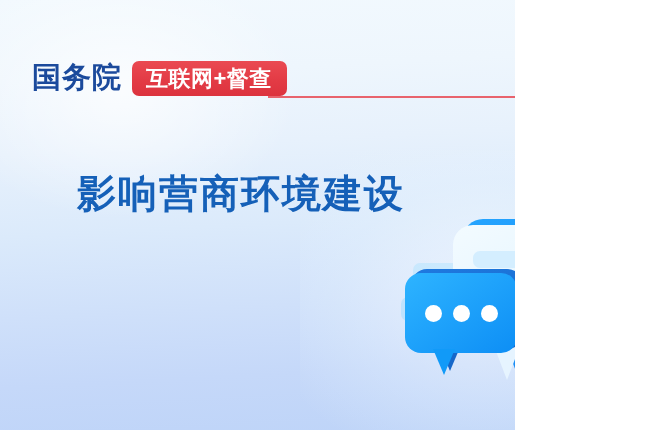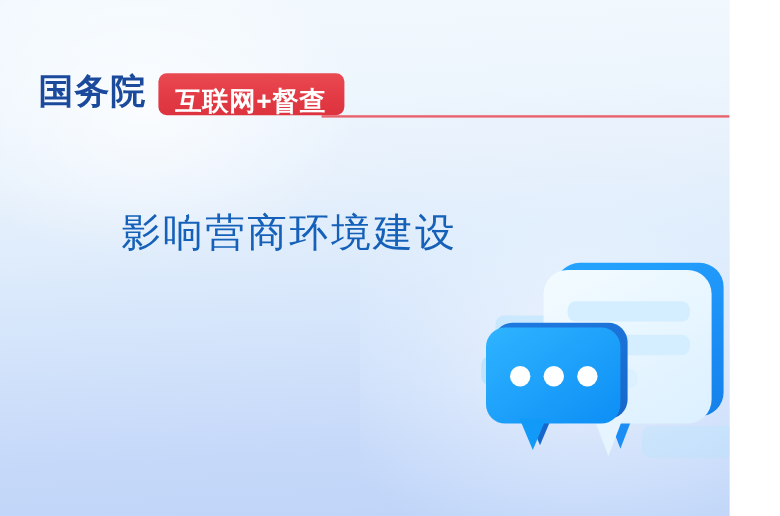--- a/index.html
+++ b/index.html
@@ -8,21 +8,21 @@
   }
   body {
     width: 650px;
     height: 430px;
     overflow: hidden;
     font-family: "Liberation Sans", "DejaVu Sans", sans-serif;
   }
 
   #poster {
     position: relative;
-    width: 608px;
+    width: 515px;
     height: 430px;
     background: linear-gradient(177deg,
         #f2f9fe 0%,
         #eef6fd 18%,
         #e7f1fc 34%,
         #dbeafb 52%,
         #cfe0fa 70%,
         #c5d8f9 85%,
         #bed4f8 100%);
     overflow: hidden;
@@ -74,21 +74,21 @@
   }
   .badge {
     position: absolute;
     left: 132px;
     top: 6px;
     height: 35px;
     padding: 0 15px 0 14px;
     border-radius: 7px;
     background: linear-gradient(180deg, #ea4a52 0%, #e33b45 55%, #dc333e 100%);
     display: flex;
-    align-items: flex-end;
+    align-items: center;
     box-sizing: border-box;
   }
   .badge-text {
     font-size: 22px;
     font-weight: bold;
     color: #ffffff;
     letter-spacing: 0.5px;
     line-height: 1;
     white-space: nowrap;
   }
@@ -103,22 +103,22 @@
 
   
   .title-block {
     position: absolute;
     left: 52px;
     top: 168px;
     width: 378px;
     text-align: center;
   }
   .title-line {
-    font-size: 33px;
-    font-weight: normal;
+    font-size: 39px;
+    font-weight: bold;
     color: #1560b8;
     letter-spacing: 2px;
     line-height: 52px;
     white-space: nowrap;
   }
 
   
   .illus {
     position: absolute;
     left: 395px;

